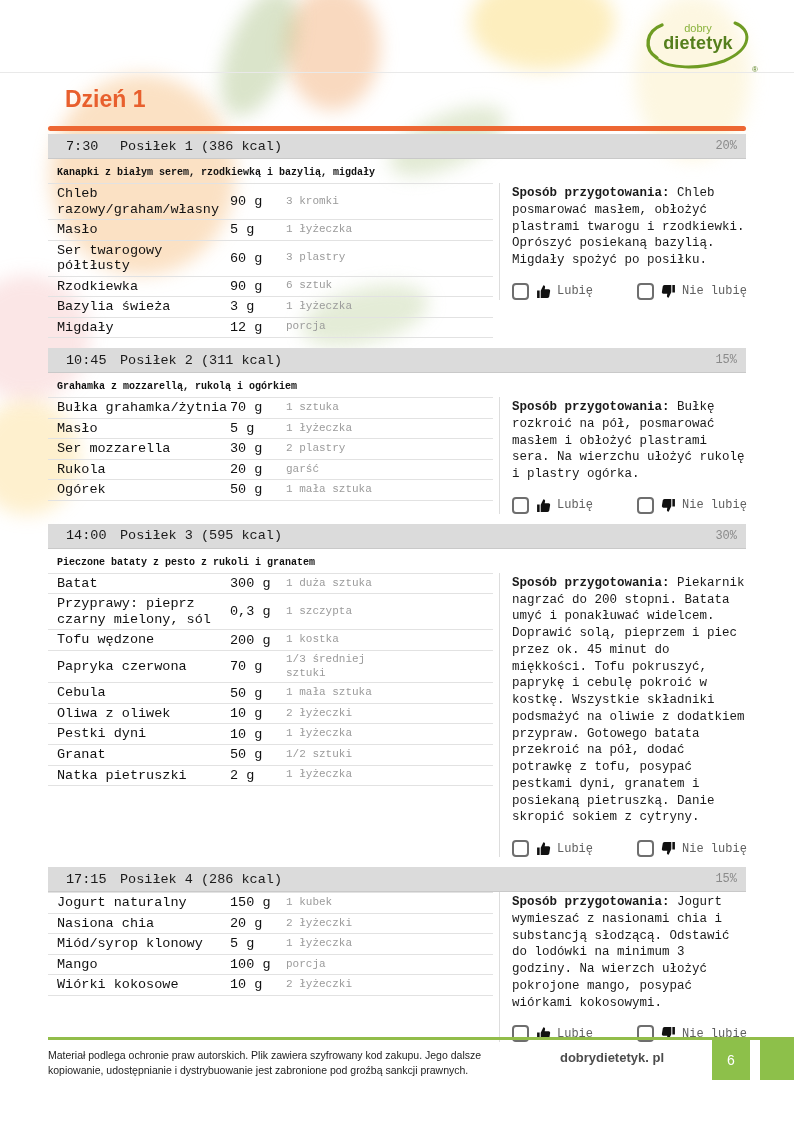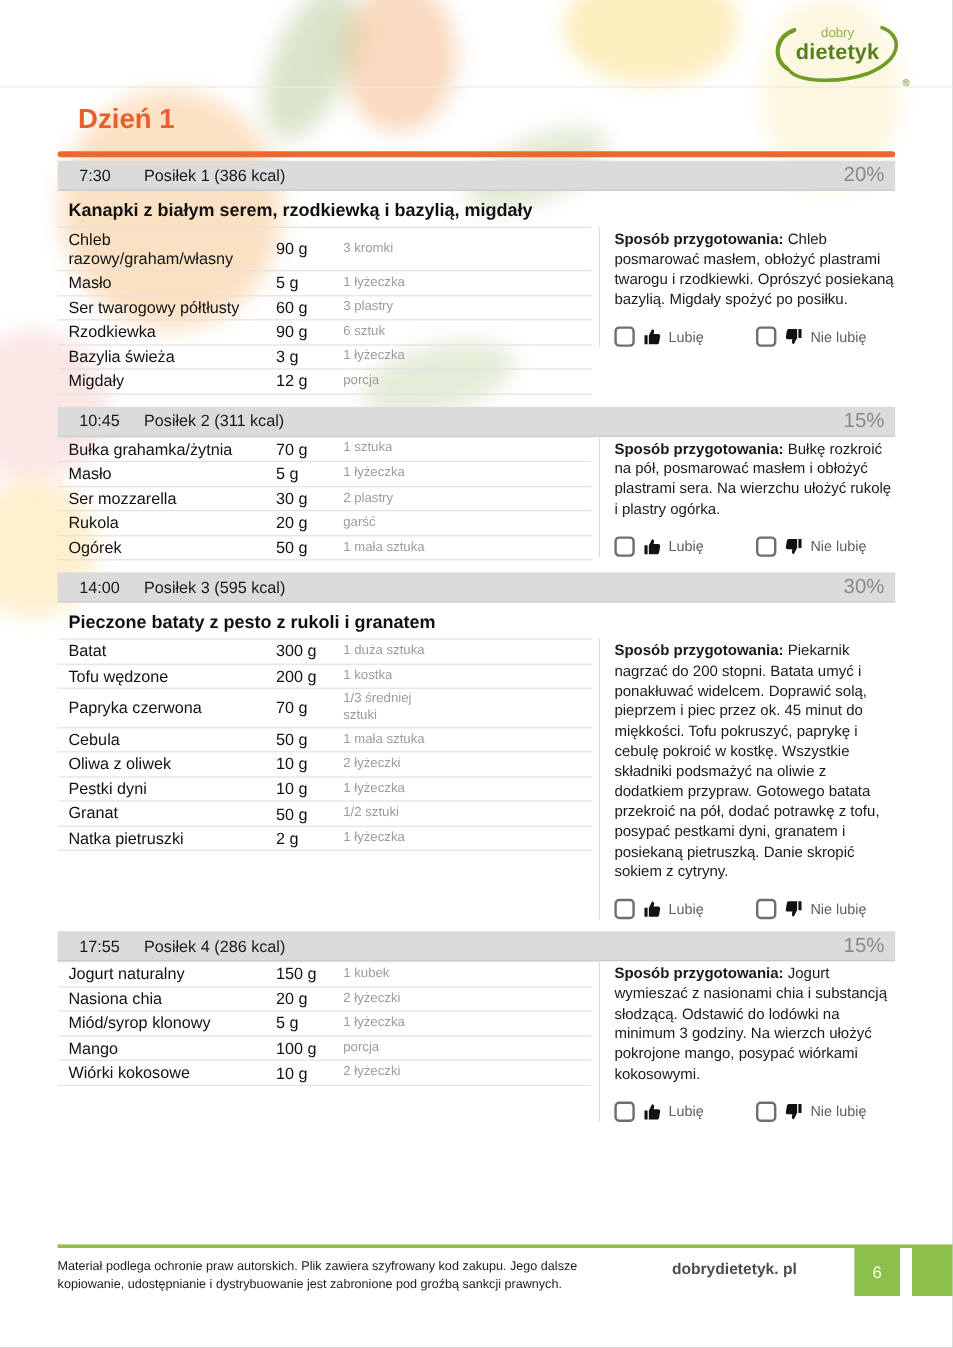--- a/index.html
+++ b/index.html
@@ -25,27 +25,27 @@
   .logo { position:absolute; top:16px; right:36px; width:120px; height:58px; z-index:2; }
   .logo svg { position:absolute; inset:0; }
   .logo-text { position:absolute; left:0; right:0; top:7px; text-align:center; }
   .logo-dobry { display:block; font-size:11px; color:#8ab33c; line-height:11px; }
   .logo-dietetyk { display:block; font-size:18px; font-weight:bold; color:#557f1d; line-height:19px; letter-spacing:.2px; }
   .logo-r { position:absolute; right:0; bottom:0; font-size:8px; color:#557f1d; }
 
   .page-title { position:absolute; left:65px; top:86px; font-size:23px; font-weight:bold; color:#e85f2d; z-index:2; }
 
   
-  .content { position:absolute; left:48px; top:126px; width:698px; z-index:2; }
+  .content { position:absolute; left:48px; top:126px; width:698px; z-index:2;font-family:Liberation Mono, monospace; }
   .meal + .meal { margin-top:10px; }
   .accent-bar { height:5px; background:#ed6733; border-radius:3px; margin-bottom:3px; }
   .meal-bar { height:25px; background:#dbdbdb; border-bottom:1px solid #c9c9c9; display:flex; align-items:center; font-size:13.5px; color:#1a1a1a; }
   .meal-time { margin-left:18px; width:54px; }
-  .meal-pct { margin-left:auto; margin-right:9px; color:#8a8a8a; font-size:17px; }
-  .dish { font-size:15px; font-weight:bold; color:#111; margin:8px 0 5px 0; padding-left:9px; }
+  .meal-pct { margin-left:auto; margin-right:9px; color:#8a8a8a; font-size:12px; }
+  .dish { font-size:10px; font-weight:bold; color:#111; margin:8px 0 5px 0; padding-left:9px; }
 
   .meal-body { display:flex; align-items:flex-start; }
   .ing-table { width:445px; flex-shrink:0; border-top:1px solid #e2e2e2; }
   .ing-row { display:flex; align-items:center; border-bottom:1px solid #e2e2e2; padding:2px 0; min-height:17px; }
   .ing-name { width:182px; padding-left:9px; font-size:13.5px; color:#111; line-height:1.15; }
   .ing-amount { width:56px; font-size:13.5px; color:#111; }
   .ing-measure { width:88px; font-size:11px; color:#9b9b9b; line-height:1.25; }
 
   .recipe { flex:1; margin-left:6px; padding-left:12px; border-left:1px solid #dddddd; padding-top:2px; min-height:60px; }
   .prep { font-size:12.5px; line-height:1.34; color:#1a1a1a; }
@@ -162,20 +162,21 @@
         </div>
       </div>
     </section>
 
     <section class="meal">
       <div class="meal-bar">
         <span class="meal-time">10:45</span>
         <span class="meal-title">Posiłek 2 (311 kcal)</span>
         <span class="meal-pct">15%</span>
       </div>
+      <h2 class="dish">Grahamka z mozzarellą, rukolą i ogórkiem</h2>
       <div class="meal-body">
         <div class="ing-table">
             <div class="ing-row">
               <span class="ing-name">Bułka grahamka/żytnia</span>
               <span class="ing-amount">70 g</span>
               <span class="ing-measure">1 sztuka</span>
             </div>
             <div class="ing-row">
               <span class="ing-name">Masło</span>
               <span class="ing-amount">5 g</span>
@@ -227,20 +228,25 @@
       </div>
       <h2 class="dish">Pieczone bataty z pesto z rukoli i granatem</h2>
       <div class="meal-body">
         <div class="ing-table">
             <div class="ing-row">
               <span class="ing-name">Batat</span>
               <span class="ing-amount">300 g</span>
               <span class="ing-measure">1 duża sztuka</span>
             </div>
             <div class="ing-row">
+              <span class="ing-name">Przyprawy: pieprz czarny mielony, sól</span>
+              <span class="ing-amount">0,3 g</span>
+              <span class="ing-measure">1 szczypta</span>
+            </div>
+            <div class="ing-row">
               <span class="ing-name">Tofu wędzone</span>
               <span class="ing-amount">200 g</span>
               <span class="ing-measure">1 kostka</span>
             </div>
             <div class="ing-row">
               <span class="ing-name">Papryka czerwona</span>
               <span class="ing-amount">70 g</span>
               <span class="ing-measure">1/3 średniej sztuki</span>
             </div>
             <div class="ing-row">
@@ -286,21 +292,21 @@
                 </svg>
               <span class="like-label">Nie lubię</span>
             </span>
           </div>
         </div>
       </div>
     </section>
 
     <section class="meal">
       <div class="meal-bar">
-        <span class="meal-time">17:55</span>
+        <span class="meal-time">17:15</span>
         <span class="meal-title">Posiłek 4 (286 kcal)</span>
         <span class="meal-pct">15%</span>
       </div>
       <div class="meal-body">
         <div class="ing-table">
             <div class="ing-row">
               <span class="ing-name">Jogurt naturalny</span>
               <span class="ing-amount">150 g</span>
               <span class="ing-measure">1 kubek</span>
             </div>

